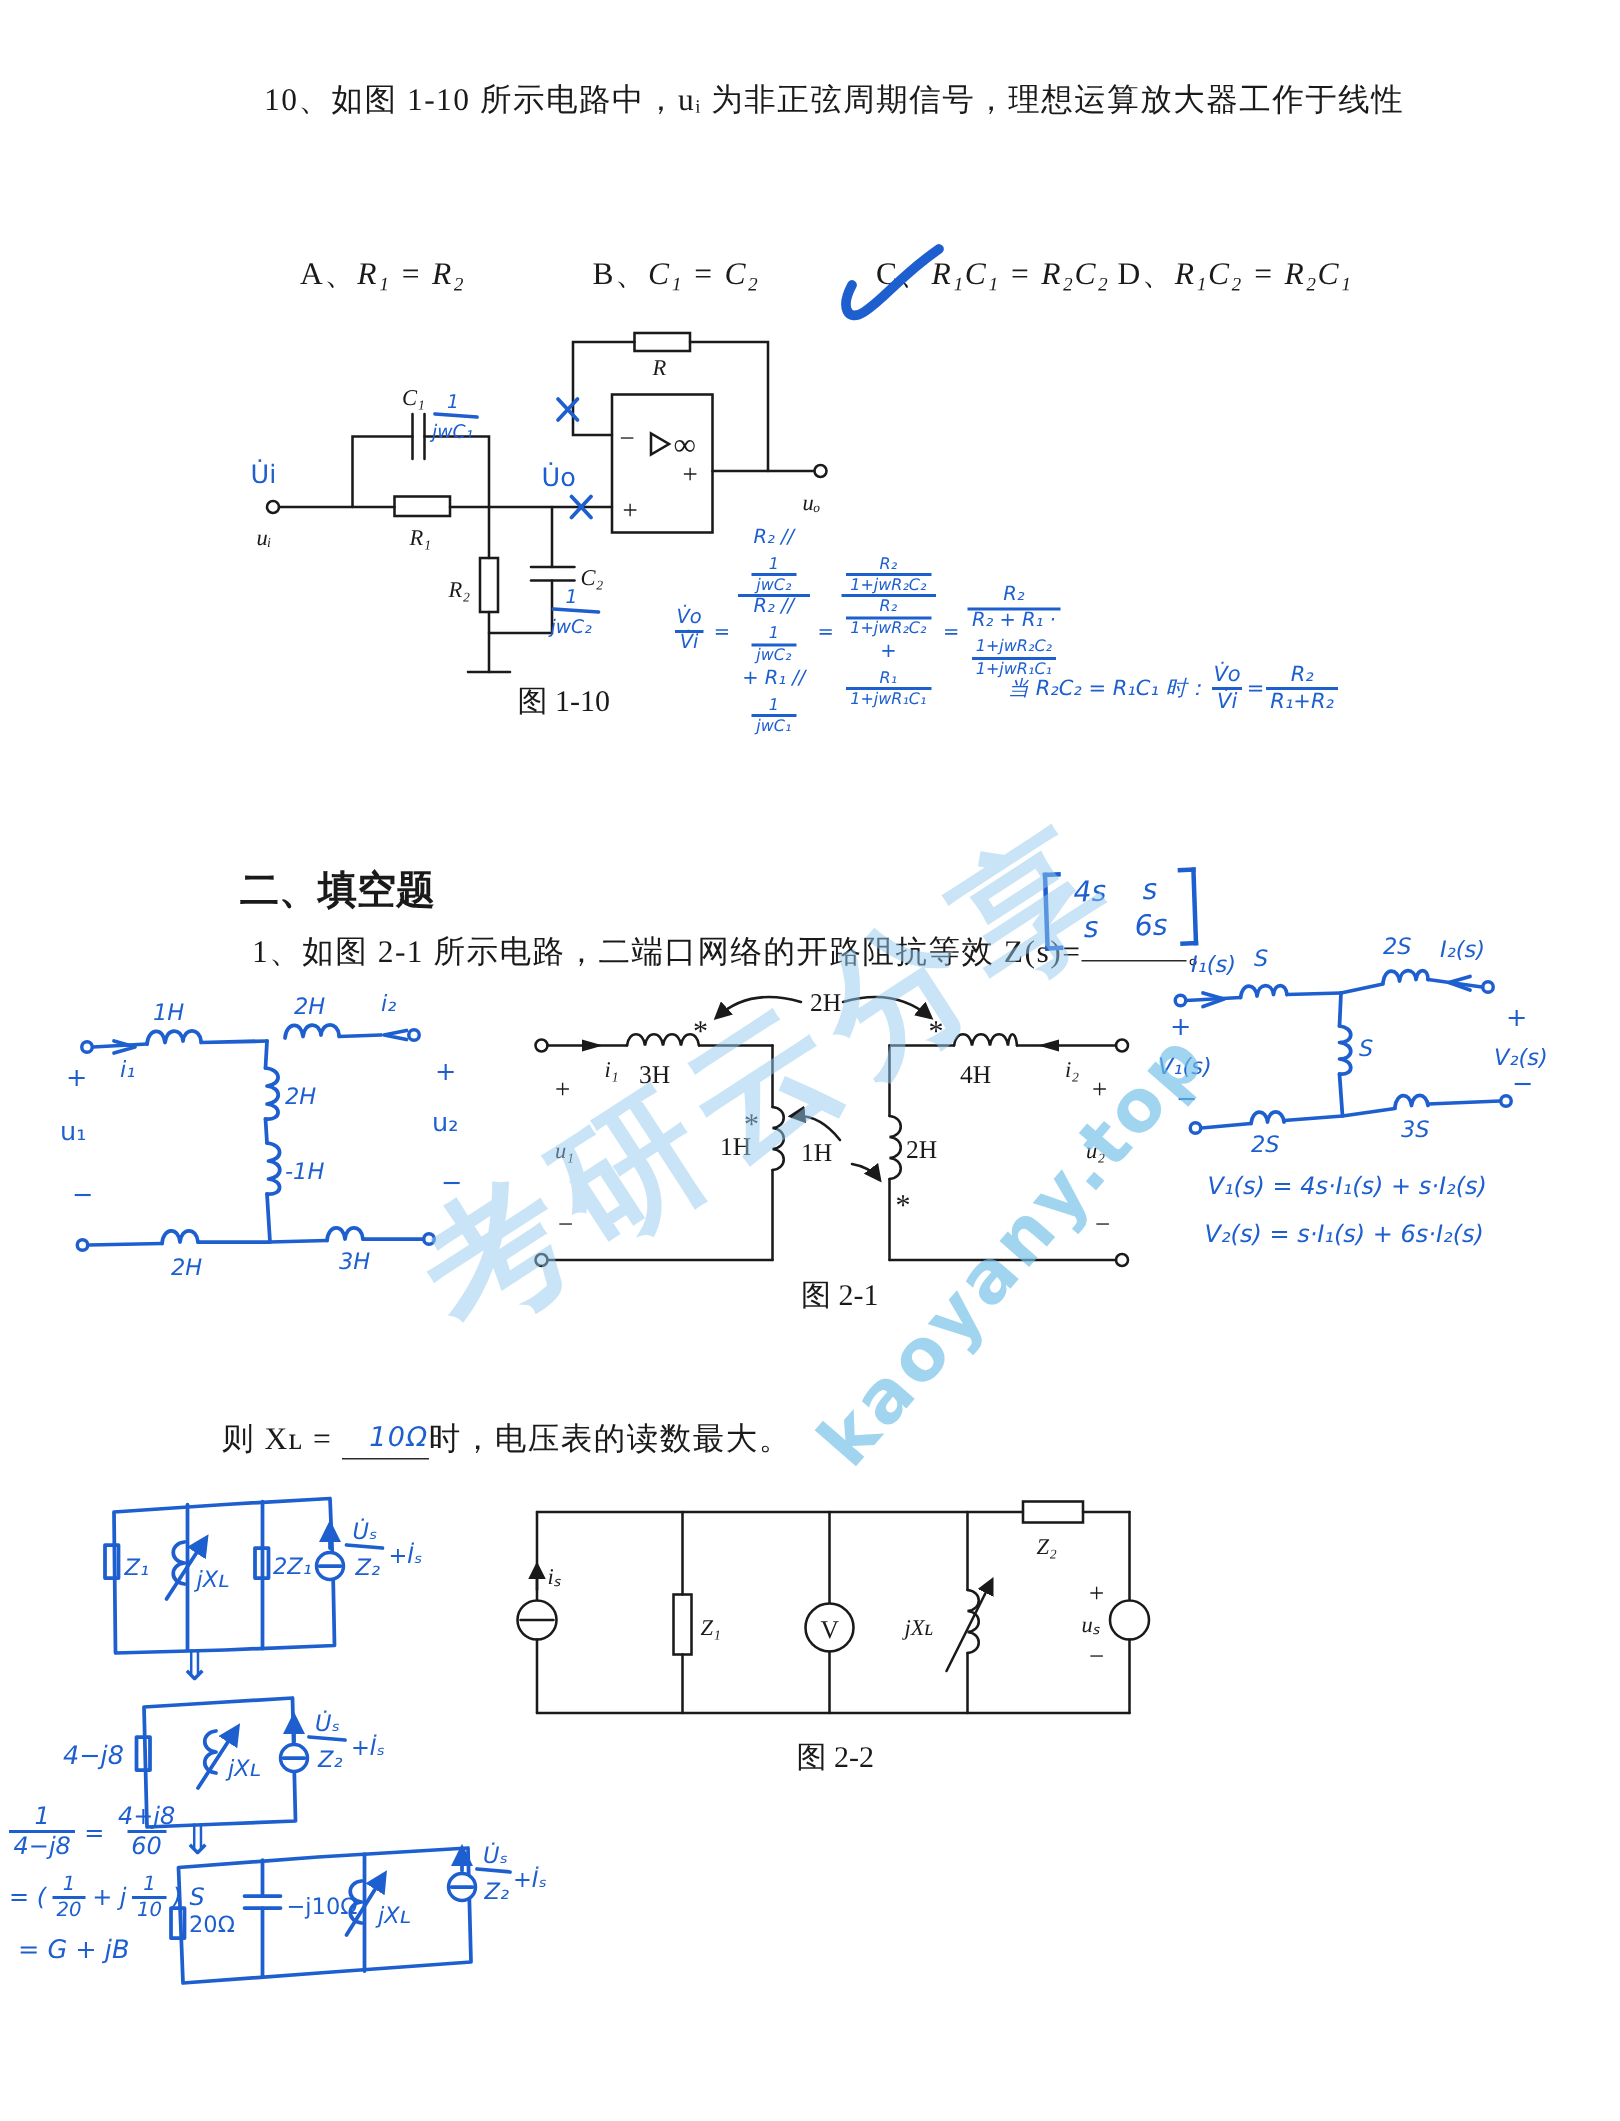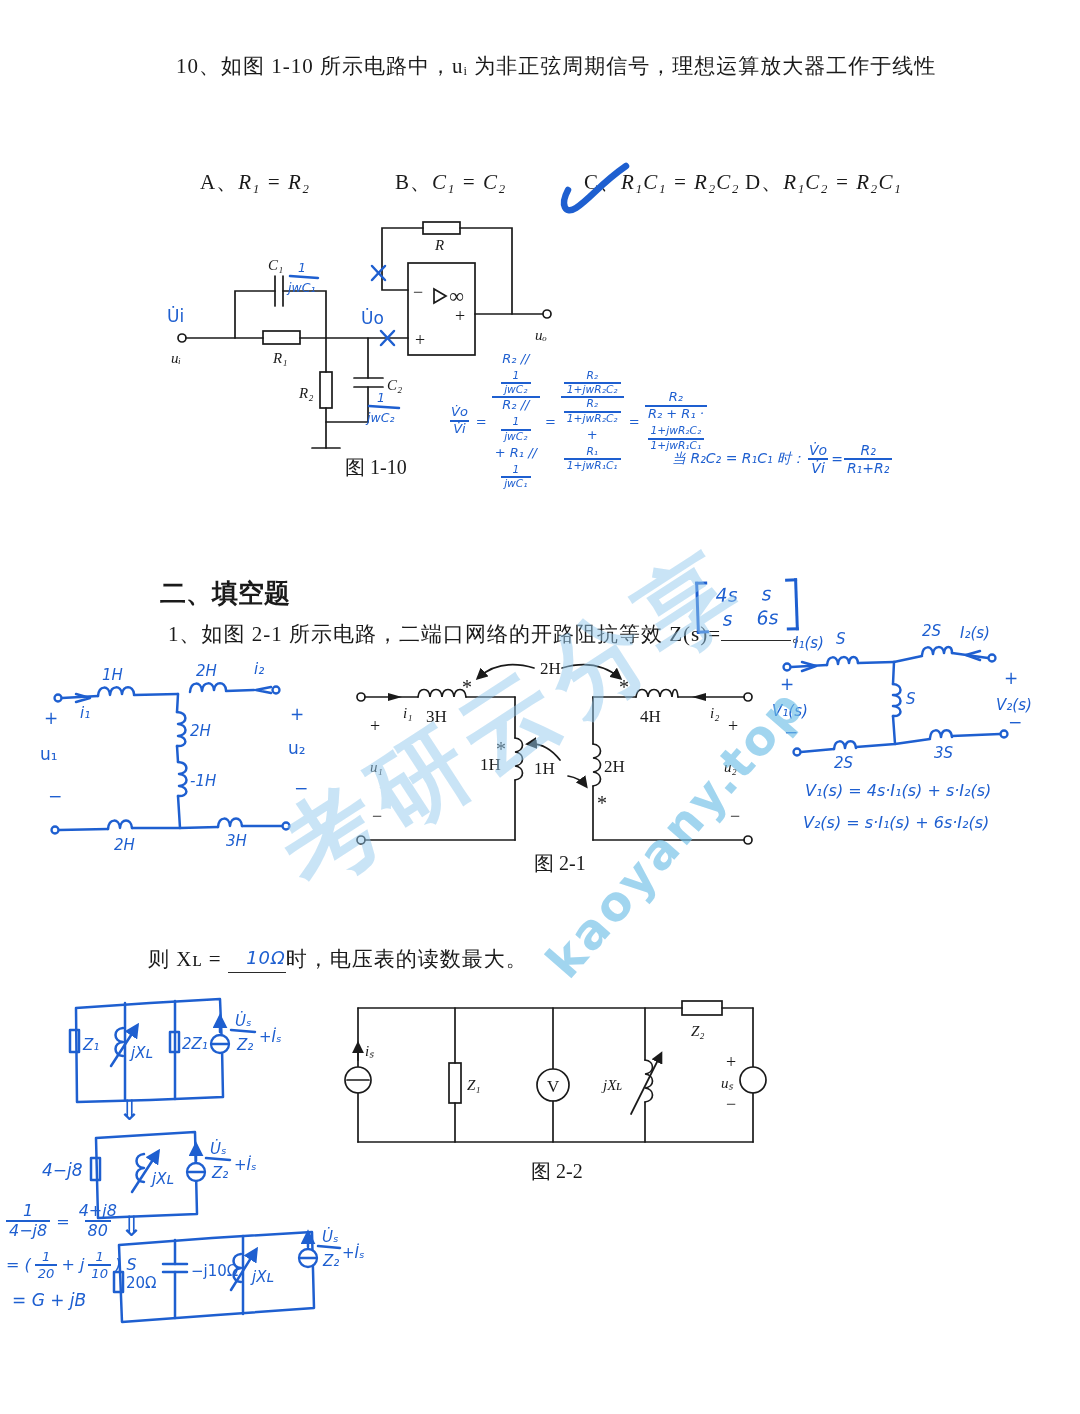--- a/index.html
+++ b/index.html
@@ -393,21 +393,21 @@
 
   <div class="abs hw" style="left:6px; top:1202px;">
     <div style="display:flex; align-items:center; gap:6px; font-size:16px;">
       <span class="frac">
           <span class="num">1</span>
           <span class="den">4−j8</span>
         </span>
       <span>=</span>
       <span class="frac">
           <span class="num">4+j8</span>
-          <span class="den">80</span>
+          <span class="den">60</span>
         </span>
     </div>
     <div style="display:flex; align-items:center; gap:4px; font-size:16px; margin-top:8px;">
       <span>= (</span>
       <span class="frac sfrac">
           <span class="num">1</span>
           <span class="den">20</span>
         </span>
       <span>+ j</span>
       <span class="frac sfrac">

